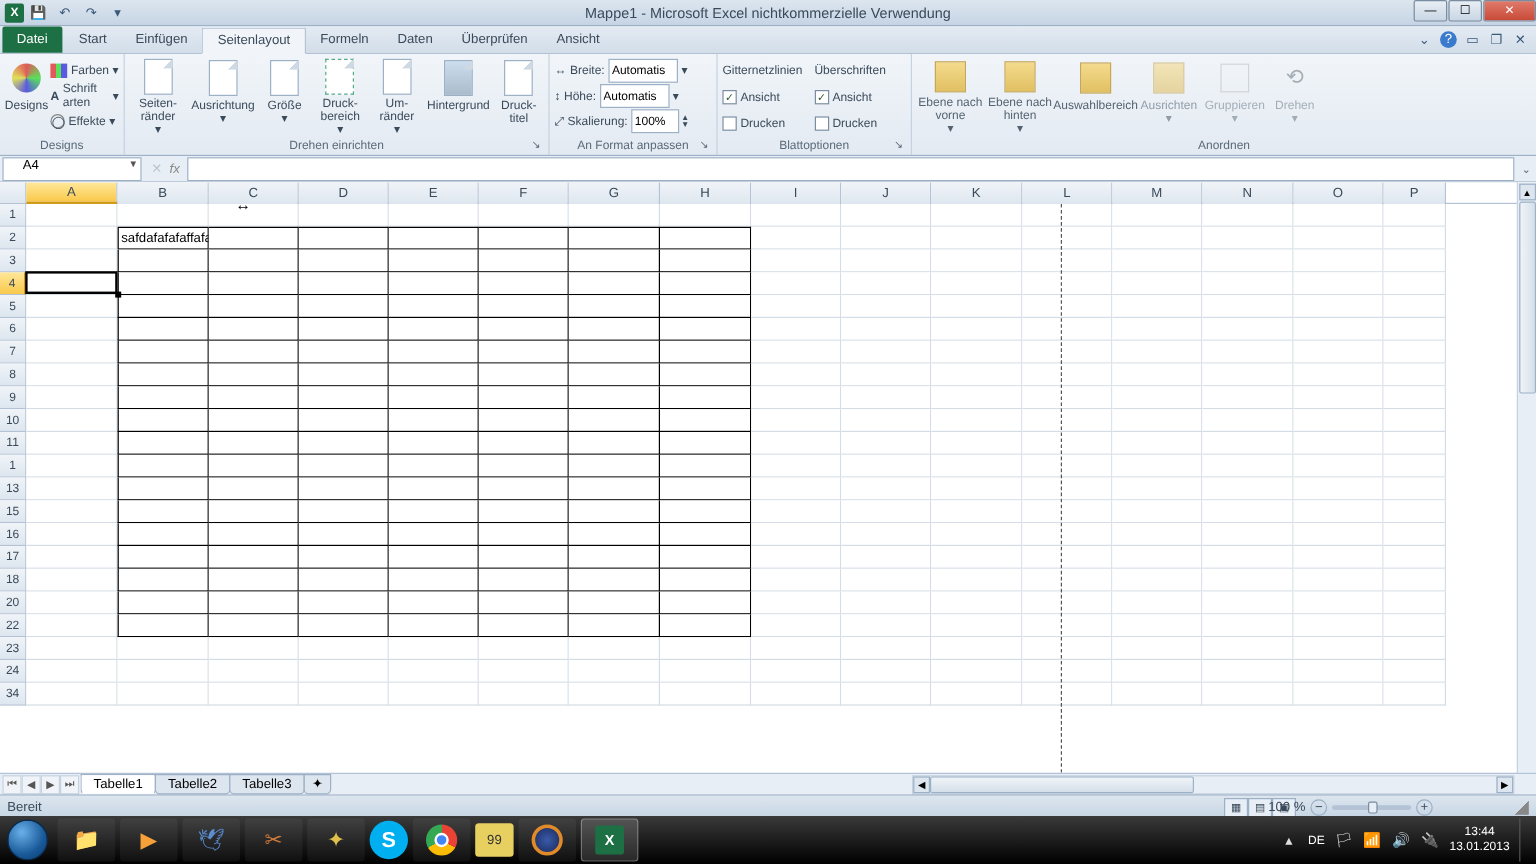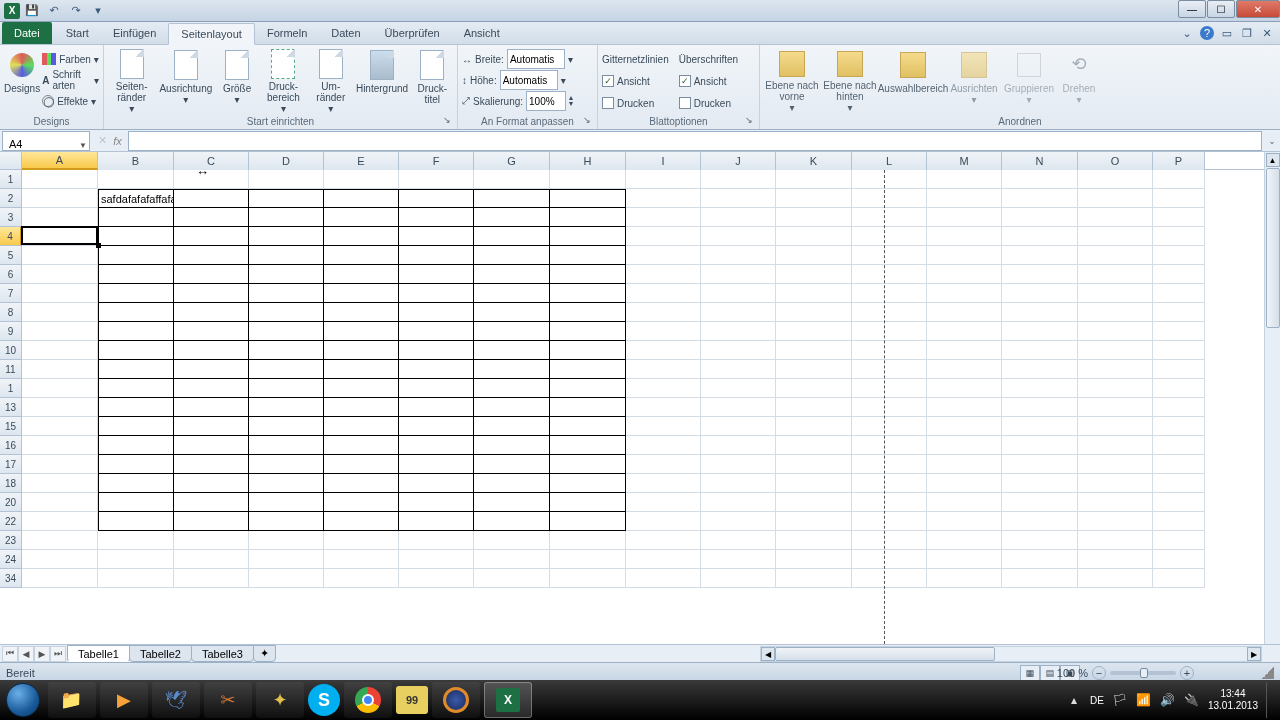--- a/index.html
+++ b/index.html
@@ -35,21 +35,21 @@
 .spin-input { width: 58px; height: 20px; border: 1px solid #9cb0c6; background: white; font-size: 10px; padding: 0 2px; }
 .dialog-launcher { position: absolute; right: 2px; bottom: 2px; width: 12px; height: 12px; font-size: 9px; color: #5a6a7a; }
 
 
 .ico-page { width: 24px; height: 30px; background: white; border: 1px solid #9cb0c6; position: relative; }
 .ico-page::after { content: ''; position: absolute; right: -1px; top: -1px; width: 8px; height: 8px; background: linear-gradient(135deg, transparent 48%, #cfd9e4 50%); }
 .ico-cube { width: 26px; height: 26px; background: linear-gradient(#f5d77a,#e0b84a); border: 1px solid #c09a3a; }
 
 
 .formula-row { height: 22px; border-bottom: 1px solid #b3c2d4; display: flex; align-items: center; background: #e8eef5; }
-.name-box { width: 88px; height: 20px; border: 1px solid #9cb0c6; background: white; margin: 0 2px; display: flex; align-items: flex-end; padding: 0 6px; font-size: 11px; position: relative; }
+.name-box { width: 116px; height: 20px; border: 1px solid #9cb0c6; background: white; margin: 0 2px; display: flex; align-items: flex-start; padding: 0 16px; font-size: 11px; position: relative; }
 .name-box .dd { position: absolute; right: 2px; font-size: 8px; color: #555; }
 .fx-btns { display: flex; align-items: center; gap: 6px; padding: 0 6px; color: #888; font-size: 11px; }
 .formula-input { flex: 1; height: 20px; border: 1px solid #9cb0c6; background: white; margin-right: 2px; }
 
 
 .grid-area { position: relative; height: 492px; background: white; overflow: hidden; }
 .col-headers { display: flex; height: 18px; border-bottom: 1px solid #b3c2d4; }
 .corner { width: 22px; background: linear-gradient(#f0f4f8,#dde6ef); border-right: 1px solid #b3c2d4; }
 .col-h { background: linear-gradient(#f0f4f8,#dde6ef); border-right: 1px solid #b3c2d4; font-size: 11px; color: #3a4a5a; display: flex; align-items: center; justify-content: center; height: 18px; }
 .col-h.selected { background: linear-gradient(#ffe79a,#f9c94a); border-bottom: 2px solid #d09a1a; }
@@ -106,20 +106,21 @@
 <body>
 
 <div class="titlebar">
   <div class="qat">
     <div class="app-icon">X</div>
     <div class="qat-btn">💾</div>
     <div class="qat-btn">↶</div>
     <div class="qat-btn">↷</div>
     <div class="qat-btn">▾</div>
   </div>
+  <div class="title-text">Mappe1 - Microsoft Excel nichtkommerzielle Verwendung</div>
   <div class="win-controls">
     <div class="win-btn">—</div>
     <div class="win-btn">☐</div>
     <div class="win-btn win-close">✕</div>
   </div>
 </div>
 
 <div class="ribbon-tabs">
   <div class="file-tab">Datei</div>
   <div class="tab">Start</div>
@@ -184,21 +185,21 @@
           <span>Hintergrund</span>
         </div>
       <div class="big-btn" style="width:42px">
           <div class="ico">
             <div class="ico-page"></div>
           </div>
           <span style="white-space:pre-line">Druck-
 titel</span>
         </div>
     </div>
-    <div class="group-label">Start einrichten</div>
+    <div class="group-label">Drehen einrichten</div>
     <div class="dialog-launcher">↘</div>
   </div>
 
   <div class="group" style="width:140px">
     <div class="group-body" style="flex-direction:column;gap:1px;padding-top:2px">
       <div class="small-row"><span>↔</span><span>Breite:</span><input class="spin-input" value="Automatis" style="">▾</div>
       <div class="small-row"><span>↕</span><span>Höhe:</span><input class="spin-input" value="Automatis" style="">▾</div>
       <div class="small-row">
           <span>⤢</span>
           <span>Skalierung:</span>
@@ -785,21 +786,21 @@
   <div class="task-icon pinned" style="color:#f7a13a">▶</div>
   <div class="task-icon pinned" style="color:#5a8cd0">🕊</div>
   <div class="task-icon pinned" style="color:#d07a3a">✂</div>
   <div class="task-icon pinned" style="color:#e0c04a">✦</div>
   <div class="task-icon pinned" style="background:#00aff0;border-radius:50%;width:32px;height:32px;color:white;font-weight:bold">S</div>
   <div class="task-icon pinned">
       <div style="width:26px;height:26px;border-radius:50%;background:conic-gradient(#ea4335 0 120deg,#fbbc05 120deg 240deg,#34a853 240deg);position:relative">
         <div style="position:absolute;inset:7px;background:#4285f4;border-radius:50%;border:2px solid white"></div>
       </div>
     </div>
-  <div class="task-icon pinned" style="background:#e8d060;color:#333;font-size:11px;font-weight:bold;width:32px;height:28px;border-radius:3px">99</div>
+  <div class="task-icon pinned" style="background:#e8d060;color:#333;font-size:11px;font-weight:normal;width:32px;height:28px;border-radius:3px">99</div>
   <div class="task-icon pinned">
       <div style="width:26px;height:26px;border-radius:50%;background:radial-gradient(#3a5aaa,#1a2a5a);border:3px solid #e08a2a"></div>
     </div>
   <div class="task-icon pinned" style="background:rgba(255,255,255,0.15);border:1px solid rgba(255,255,255,0.3)">
       <div style="width:24px;height:24px;background:#1d7044;color:white;font-size:12px;font-weight:bold;display:flex;align-items:center;justify-content:center;border-radius:2px">X</div>
     </div>
   <div class="tray">
     <span class="tray-ico">▴</span>
     <span>DE</span>
     <span class="tray-ico">🏳</span>

